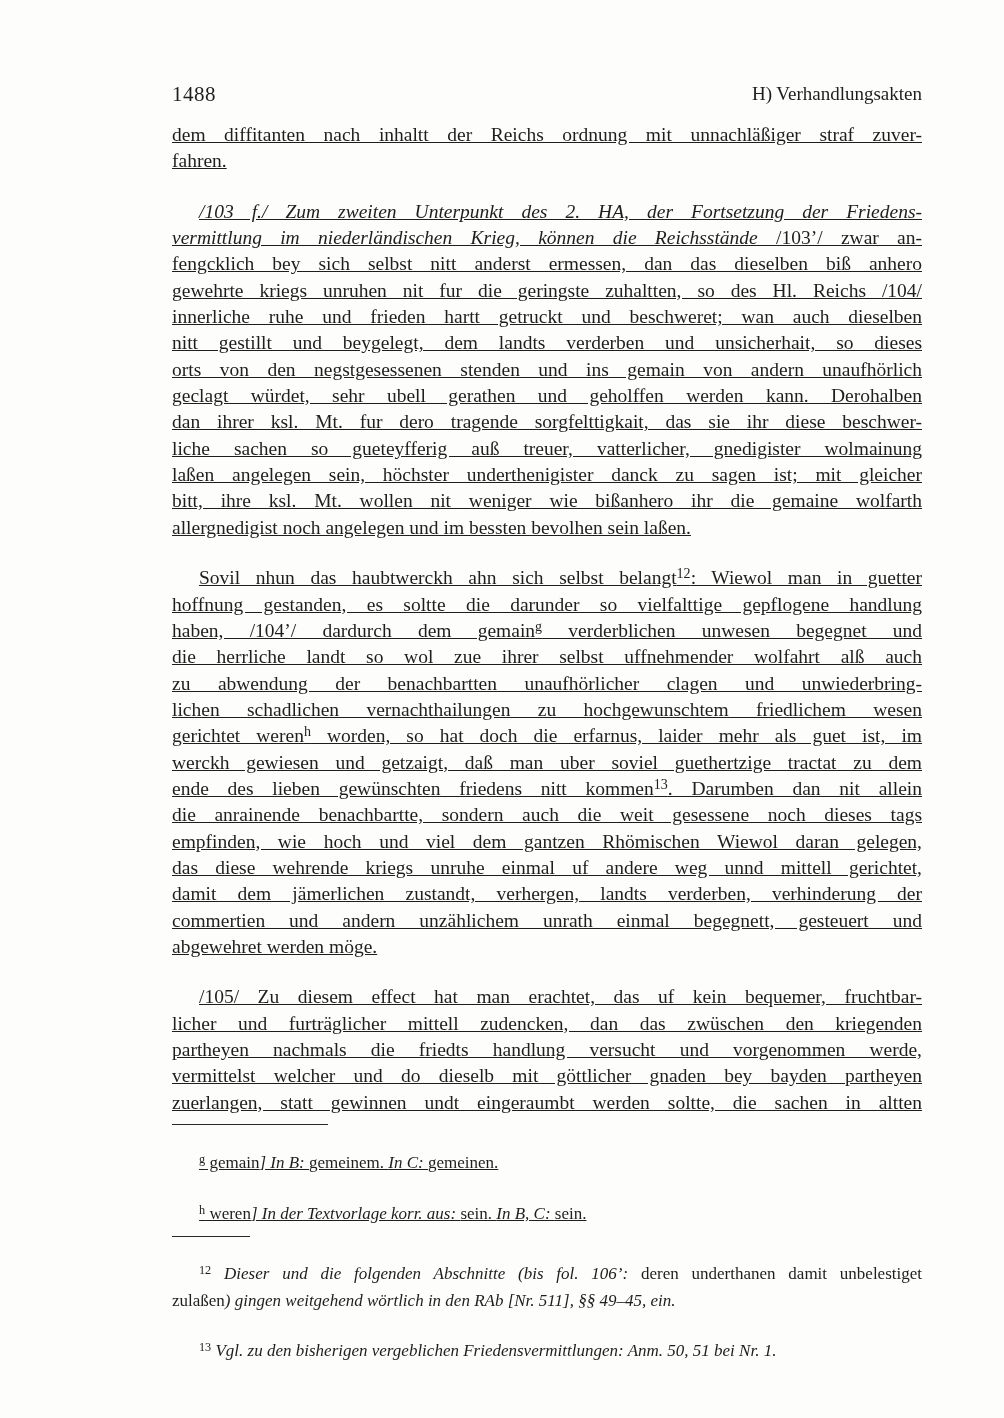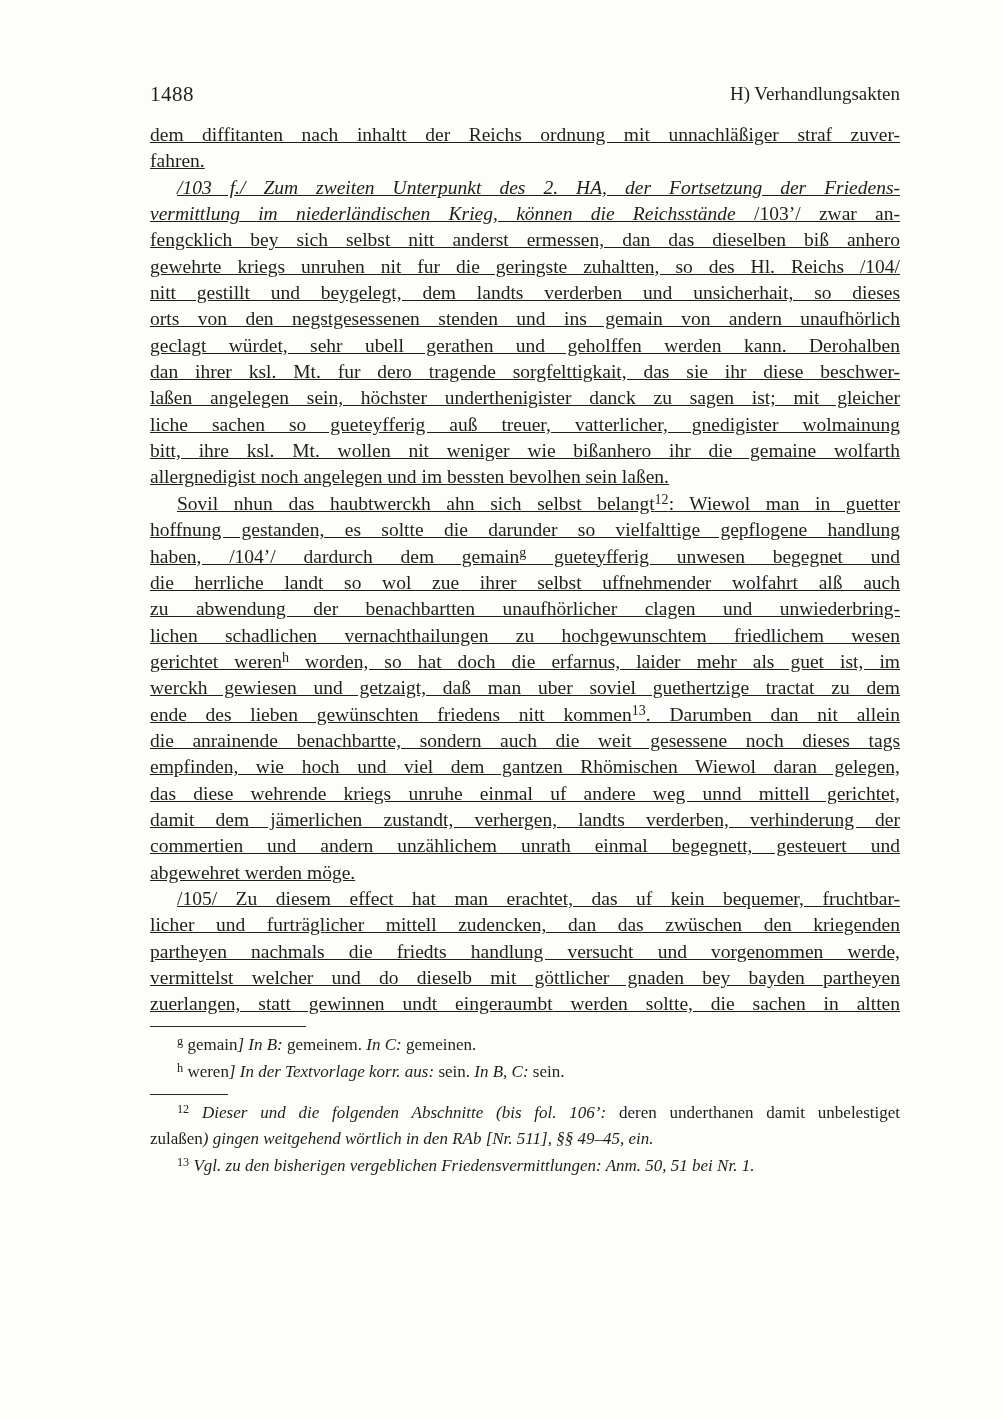--- a/index.html
+++ b/index.html
@@ -9,21 +9,21 @@
   body {
     width: 1004px;
     height: 1418px;
     background: #fdfdfc;
     font-family: "Liberation Serif", "DejaVu Serif", serif;
     color: #1f1e1c;
     position: relative;
   }
   .textblock {
     position: absolute;
-    left: 150px;
+    left: 172px;
     top: 82px;
     width: 750px;
   }
   .page-header {
     position: relative;
     height: 26px;
     font-size: 20px;
   }
   .page-number {
     position: absolute;
@@ -53,20 +53,21 @@
     text-align: justify;
     text-align-last: justify;
     white-space: normal;
   }
   .line.left {
     text-align: right;
     text-align-last: left;
   }
   .line.indent {
     padding-left: 27px;
+    margin-top: 24px;
   }
   .it { font-style: italic; }
   .sup {
     font-size: 72%;
     position: relative;
     top: -0.42em;
     letter-spacing: 0;
   }
   .divider {
     border: 0;
@@ -75,20 +76,21 @@
   }
   .divider.app { width: 156px; margin-top: 8px; }
   .divider.fn  { width: 78px;  margin-top: 9px; }
   .apparatus {
     margin-top: 4px;
     font-size: 17px;
   }
   .apparatus .line {
     line-height: 27px;
     height: 27px;
+    text-decoration: underline;
   }
   .footnotes {
     margin-top: 5px;
     font-size: 17px;
   }
   .footnotes .line {
     line-height: 26.5px;
     height: 26.5px;
   }
 </style>
@@ -102,31 +104,32 @@
     <span class="running-head">H) Verhandlungsakten</span>
   </div>
 
   <div class="main-text">
       <div class="line"><span>dem diffitanten nach inhaltt der Reichs ordnung mit unnachläßiger straf zuver-</span></div>
       <div class="line left"><span>fahren.</span></div>
       <div class="line indent"><span class="it">/103 f./ Zum zweiten Unterpunkt des 2. HA, der Fortsetzung der Friedens-</span></div>
       <div class="line"><span class="it">vermittlung im niederländischen Krieg, können die Reichsstände </span><span>/103’/ zwar an-</span></div>
       <div class="line"><span>fengcklich bey sich selbst nitt anderst ermessen, dan das dieselben biß anhero</span></div>
       <div class="line"><span>gewehrte kriegs unruhen nit fur die geringste zuhaltten, so des Hl. Reichs /104/</span></div>
+      <div class="line"><span>innerliche ruhe und frieden hartt getruckt und beschweret; wan auch dieselben</span></div>
       <div class="line"><span>nitt gestillt und beygelegt, dem landts verderben und unsicherhait, so dieses</span></div>
       <div class="line"><span>orts von den negstgesessenen stenden und ins gemain von andern unaufhörlich</span></div>
       <div class="line"><span>geclagt würdet, sehr ubell gerathen und geholffen werden kann. Derohalben</span></div>
       <div class="line"><span>dan ihrer ksl. Mt. fur dero tragende sorgfelttigkait, das sie ihr diese beschwer-</span></div>
+      <div class="line"><span>liche sachen so gueteyfferig auß treuer, vatterlicher, gnedigister wolmainung</span></div>
       <div class="line"><span>laßen angelegen sein, höchster underthenigister danck zu sagen ist; mit gleicher</span></div>
-      <div class="line"><span>liche sachen so gueteyfferig auß treuer, vatterlicher, gnedigister wolmainung</span></div>
       <div class="line"><span>bitt, ihre ksl. Mt. wollen nit weniger wie bißanhero ihr die gemaine wolfarth</span></div>
       <div class="line left"><span>allergnedigist noch angelegen und im bessten bevolhen sein laßen.</span></div>
       <div class="line indent"><span>Sovil nhun das haubtwerckh ahn sich selbst belangt</span><span class="sup">12</span><span>: Wiewol man in guetter</span></div>
       <div class="line"><span>hoffnung gestanden, es soltte die darunder so vielfalttige gepflogene handlung</span></div>
-      <div class="line"><span>haben, /104’/ dardurch dem gemain</span><span class="sup">g</span><span> gueteyfferig unwesen begegnet und</span></div>
+      <div class="line"><span>haben, /104’/ dardurch dem gemain</span><span class="sup">g</span><span> verderblichen unwesen begegnet und</span></div>
       <div class="line"><span>die herrliche landt so wol zue ihrer selbst uffnehmender wolfahrt alß auch</span></div>
       <div class="line"><span>zu abwendung der benachbartten unaufhörlicher clagen und unwiederbring-</span></div>
       <div class="line"><span>lichen schadlichen vernachthailungen zu hochgewunschtem friedlichem wesen</span></div>
       <div class="line"><span>gerichtet weren</span><span class="sup">h</span><span> worden, so hat doch die erfarnus, laider mehr als guet ist, im</span></div>
       <div class="line"><span>werckh gewiesen und getzaigt, daß man uber soviel guethertzige tractat zu dem</span></div>
       <div class="line"><span>ende des lieben gewünschten friedens nitt kommen</span><span class="sup">13</span><span>. Darumben dan nit allein</span></div>
       <div class="line"><span>die anrainende benachbartte, sondern auch die weit gesessene noch dieses tags</span></div>
       <div class="line"><span>empfinden, wie hoch und viel dem gantzen Rhömischen Wiewol daran gelegen,</span></div>
       <div class="line"><span>das diese wehrende kriegs unruhe einmal uf andere weg unnd mittell gerichtet,</span></div>
       <div class="line"><span>damit dem jämerlichen zustandt, verhergen, landts verderben, verhinderung der</span></div>

